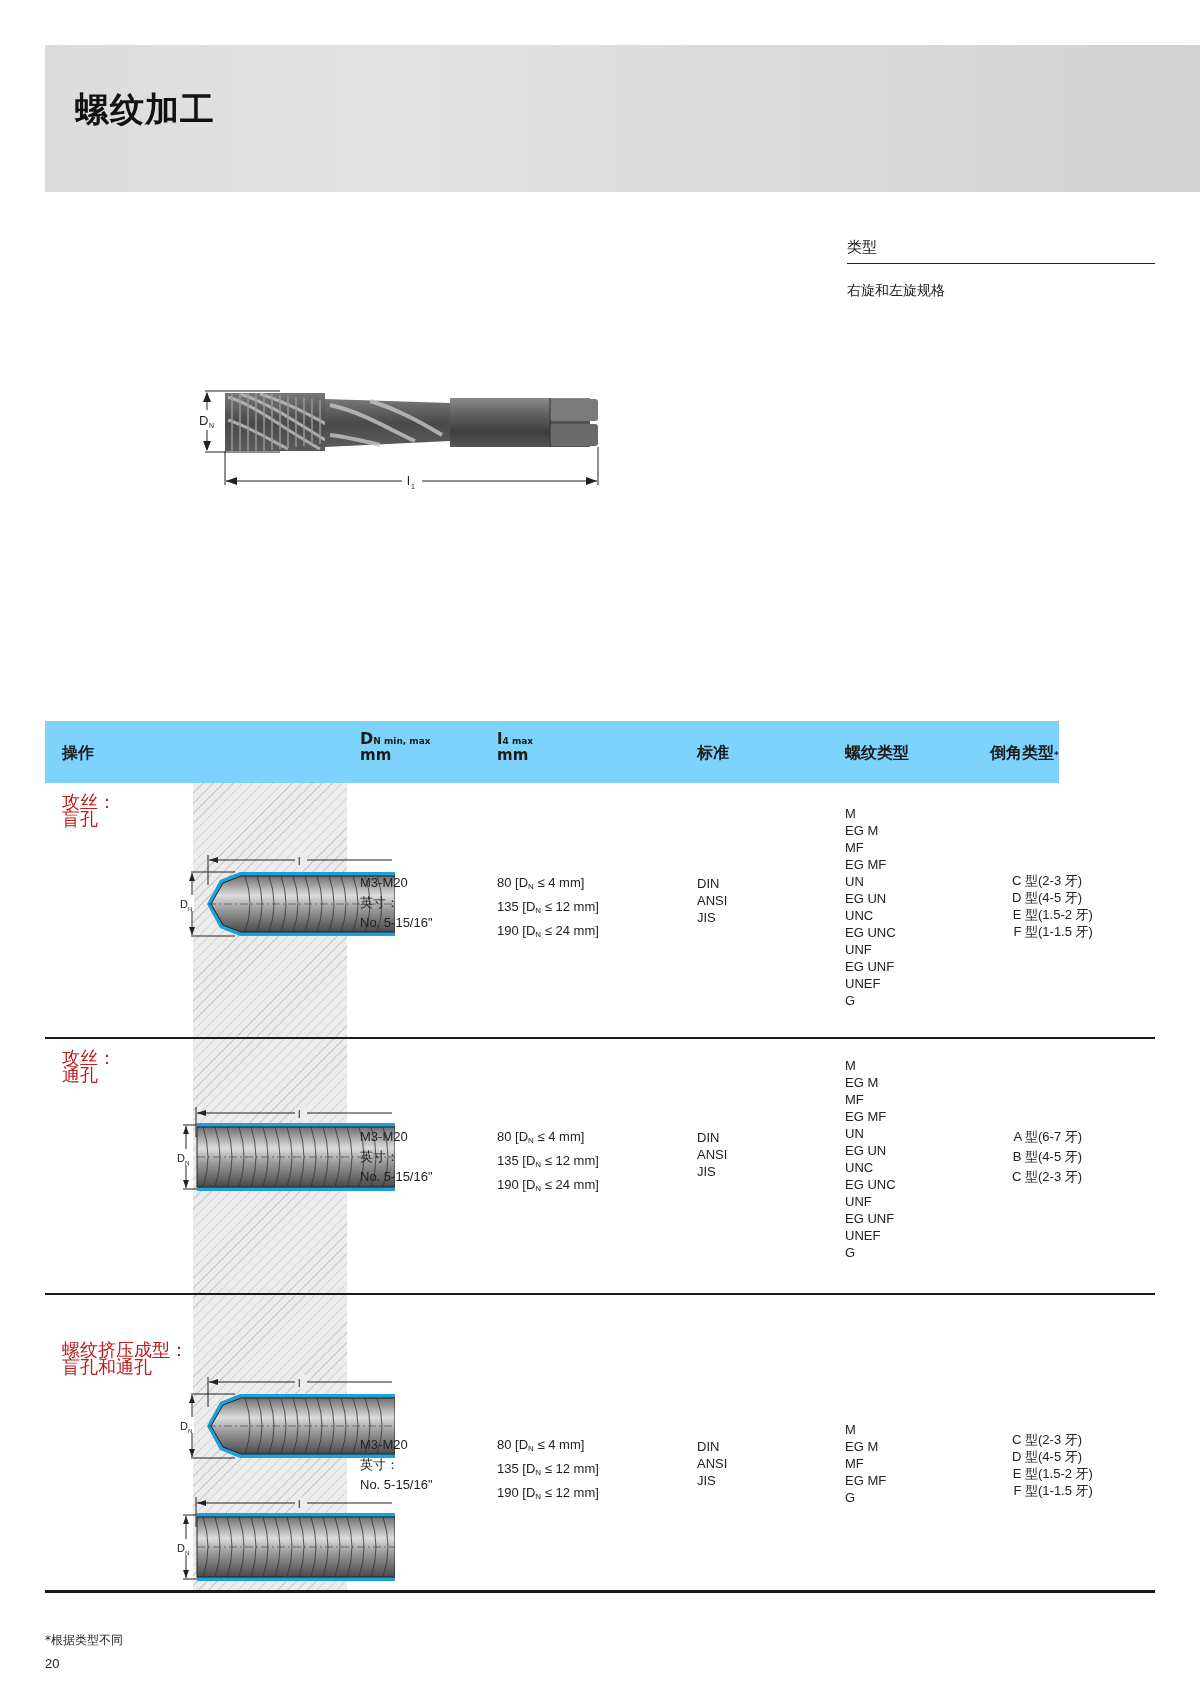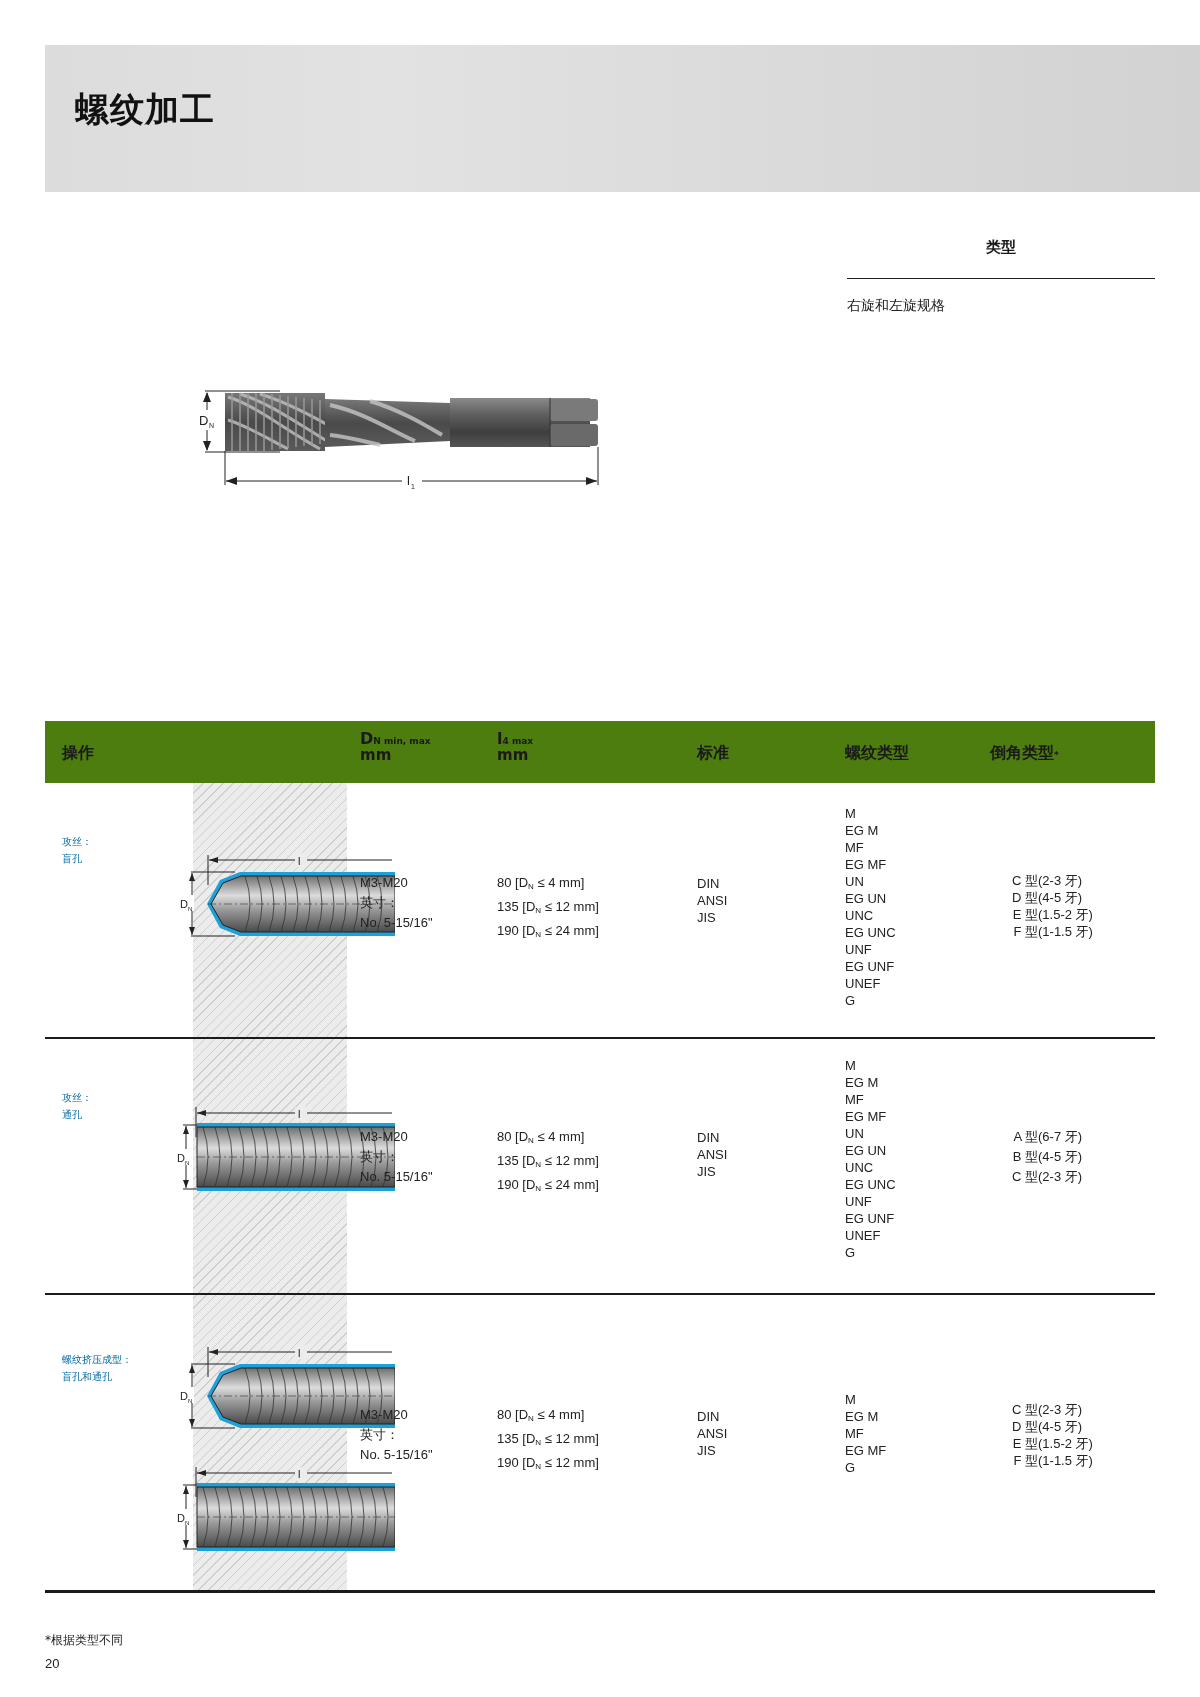--- a/index.html
+++ b/index.html
@@ -7,41 +7,41 @@
   body { position: relative; font-family: "DejaVu Sans", "Liberation Sans", sans-serif; color: #1a1a1a; }
 
   .header-band {
     position: absolute; left: 45px; top: 45px; width: 1155px; height: 147px;
     background: linear-gradient(90deg, #dcdcdc 0%, #e2e2e2 30%, #d2d2d2 100%);
   }
   .page-title { position: absolute; left: 30px; top: 42px; font-size: 34px; font-weight: bold; color: #111; letter-spacing: 1px; }
   .page-subtitle { position: absolute; left: 30px; top: 95px; font-size: 25px; font-weight: bold; color: #1a1a1a; letter-spacing: 1px; }
 
   .type-box { position: absolute; left: 847px; top: 238px; width: 308px; }
-  .type-heading { font-size: 15px; font-weight: bold; padding-bottom: 21px; border-bottom: 1.5px solid #222; text-align: center; }
+  .type-heading { font-size: 15px; font-weight: normal; padding-bottom: 6px; border-bottom: 1.5px solid #222; }
   .type-text { font-size: 14px; margin-top: 18px; color: #222; }
 
   .tool-figure { position: absolute; left: 170px; top: 385px; width: 470px; height: 115px; }
 
   .table-head {
-    position: absolute; left: 45px; top: 721px; width: 1110px; height: 62px;
-    background: #4d7c0f;
+    position: absolute; left: 45px; top: 721px; width: 1014px; height: 62px;
+    background: #7dd3fc;
   }
   .th { position: absolute; font-size: 16px; font-weight: bold; color: #1a1a1a; }
   .th .sub { font-size: 9px; font-weight: bold; }
   .th-unit { display: block; font-size: 15px; line-height: 15px; font-weight: bold; }
 
   .row { position: absolute; left: 45px; width: 1110px; }
   .row-divider { position: absolute; left: 45px; width: 1110px; height: 2px; background: #1a1a1a; }
   .hatch {
     position: absolute; left: 193px; width: 154px;
     background-color: #ececec;
     background-image: repeating-linear-gradient(135deg, #cfcfcf 0px, #cfcfcf 1px, transparent 1px, transparent 7px);
   }
-  .op-label { position: absolute; left: 17px; font-size: 10px; line-height: 17px; color: #0369a1; margin-top: 40px; }
+  .op-label { position: absolute; left: 17px; font-size: 18px; line-height: 17px; color: #b91c1c; }
   .cell { position: absolute; font-size: 13px; line-height: 20px; color: #222; font-family: "Liberation Sans", sans-serif; }
   .cell .sub { font-size: 8px; vertical-align: -2px; }
   .thread-list { position: absolute; font-size: 13px; line-height: 17px; color: #222; font-family: "Liberation Sans", sans-serif; }
   .chamfer { position: absolute; font-size: 13px; line-height: 17px; color: #222; font-family: "Liberation Sans", sans-serif; }
   .chamfer-row { display: flex; text-align: right; }
   .chamfer-row .k { width: 48px; }
   .thread-svg { position: absolute; }
 
   .footnote { position: absolute; left: 45px; top: 1632px; font-size: 12px; color: #222; }
   .page-number { position: absolute; left: 45px; top: 1656px; font-size: 13px; color: #222; font-family: "Liberation Sans", sans-serif; }
@@ -330,21 +330,21 @@
         <span>(4-5 牙)</span>
       </div>
     <div class="chamfer-row">
         <span class="k">C 型</span>
         <span>(2-3 牙)</span>
       </div>
   </div>
 </div>
 <div class="row-divider" style="top:1293px;"></div>
 
-<div class="row" style="top:1295px; height:321px;">
+<div class="row" style="top:1325px; height:321px;">
   <div class="op-label" style="top:16px;">
     <div>螺纹挤压成型：</div>
     <div>盲孔和通孔</div>
   </div>
   <svg class="thread-svg" style="left:130px; top:50px;" width="220" height="100" viewBox="0 0 220 100">
     <defs>
       <linearGradient id="rod3" x1="0" y1="0" x2="0" y2="1">
         <stop offset="0" stop-color="#6e6e6e"></stop>
           <stop offset="0.35" stop-color="#dcdcdc"></stop>
         <stop offset="0.6" stop-color="#9a9a9a"></stop>

